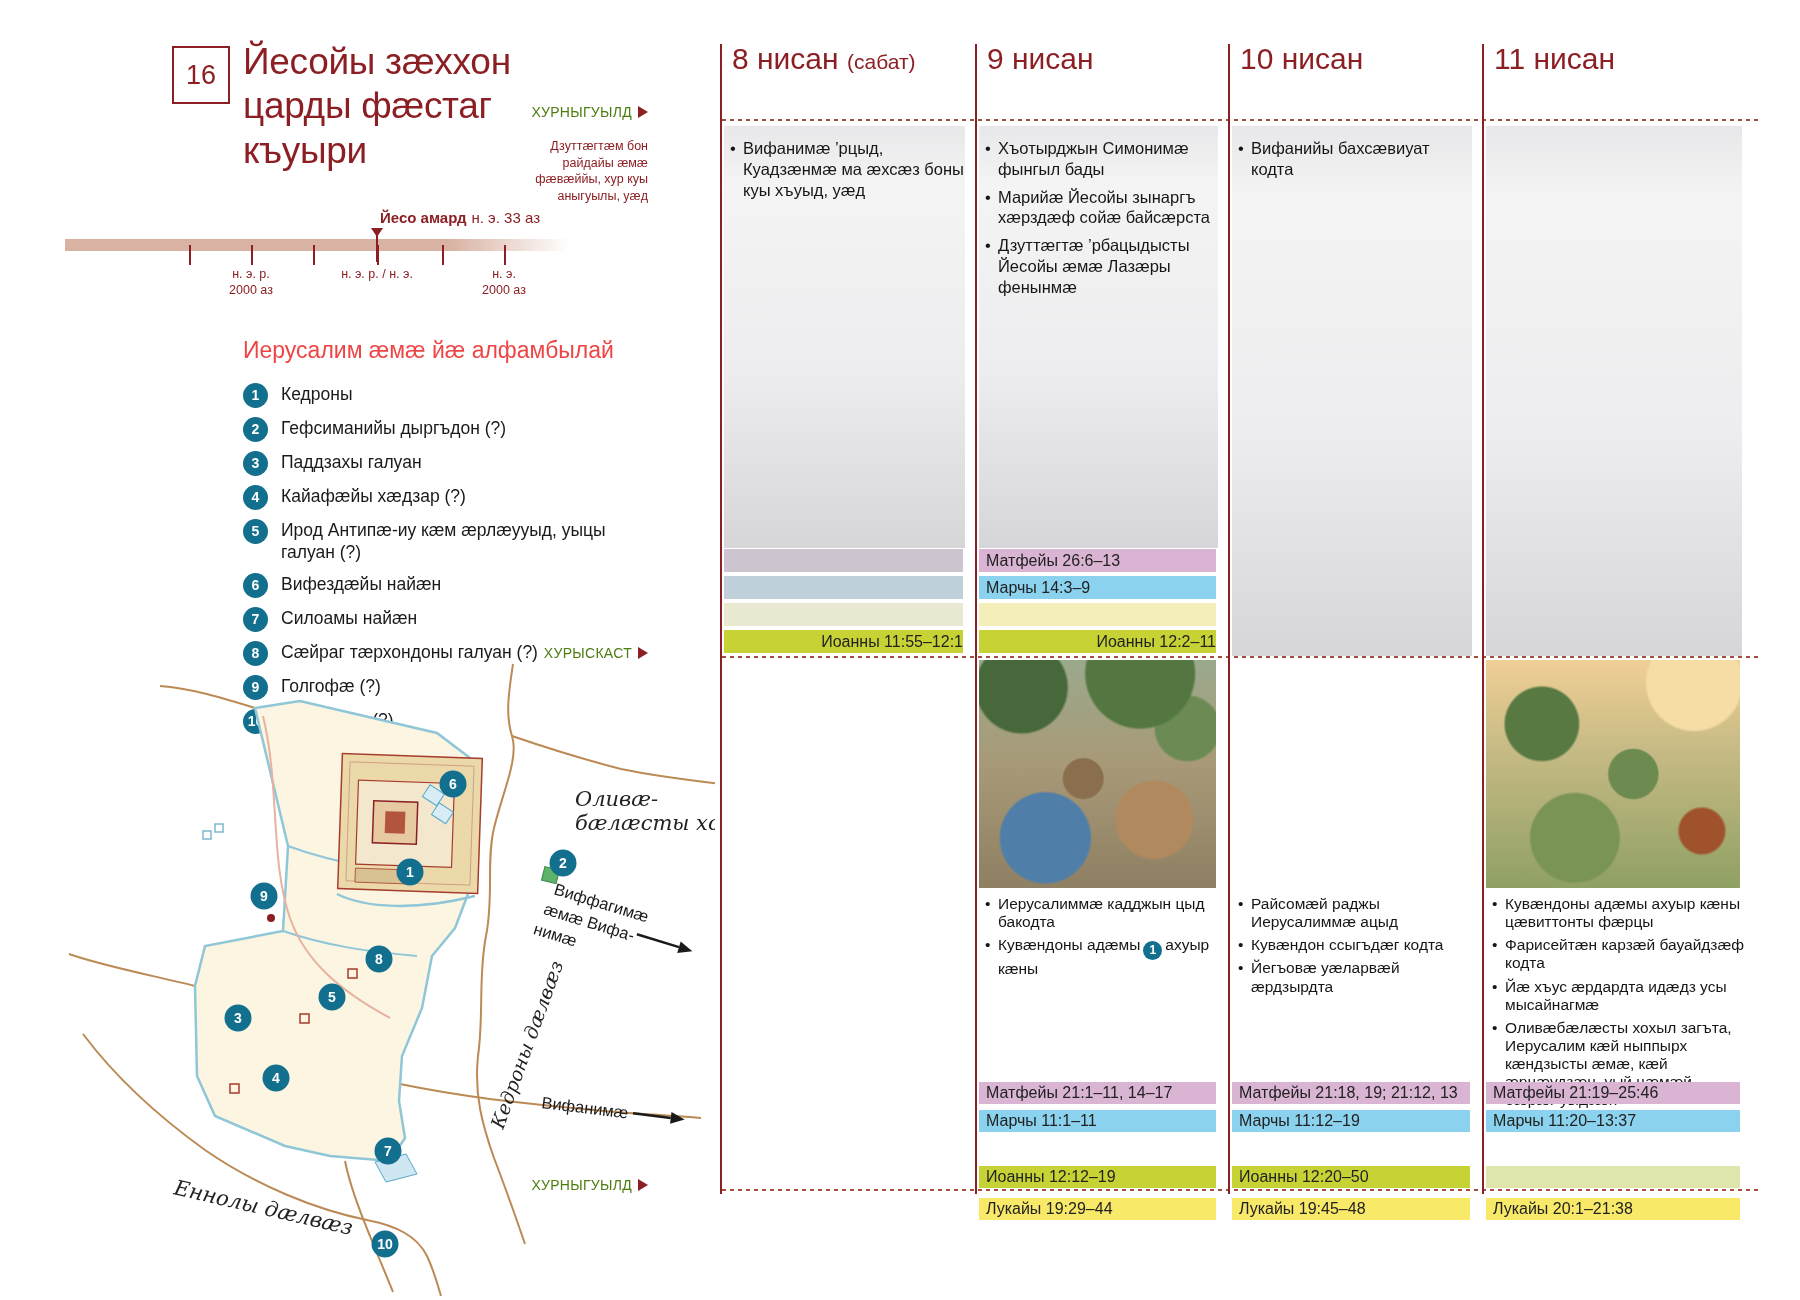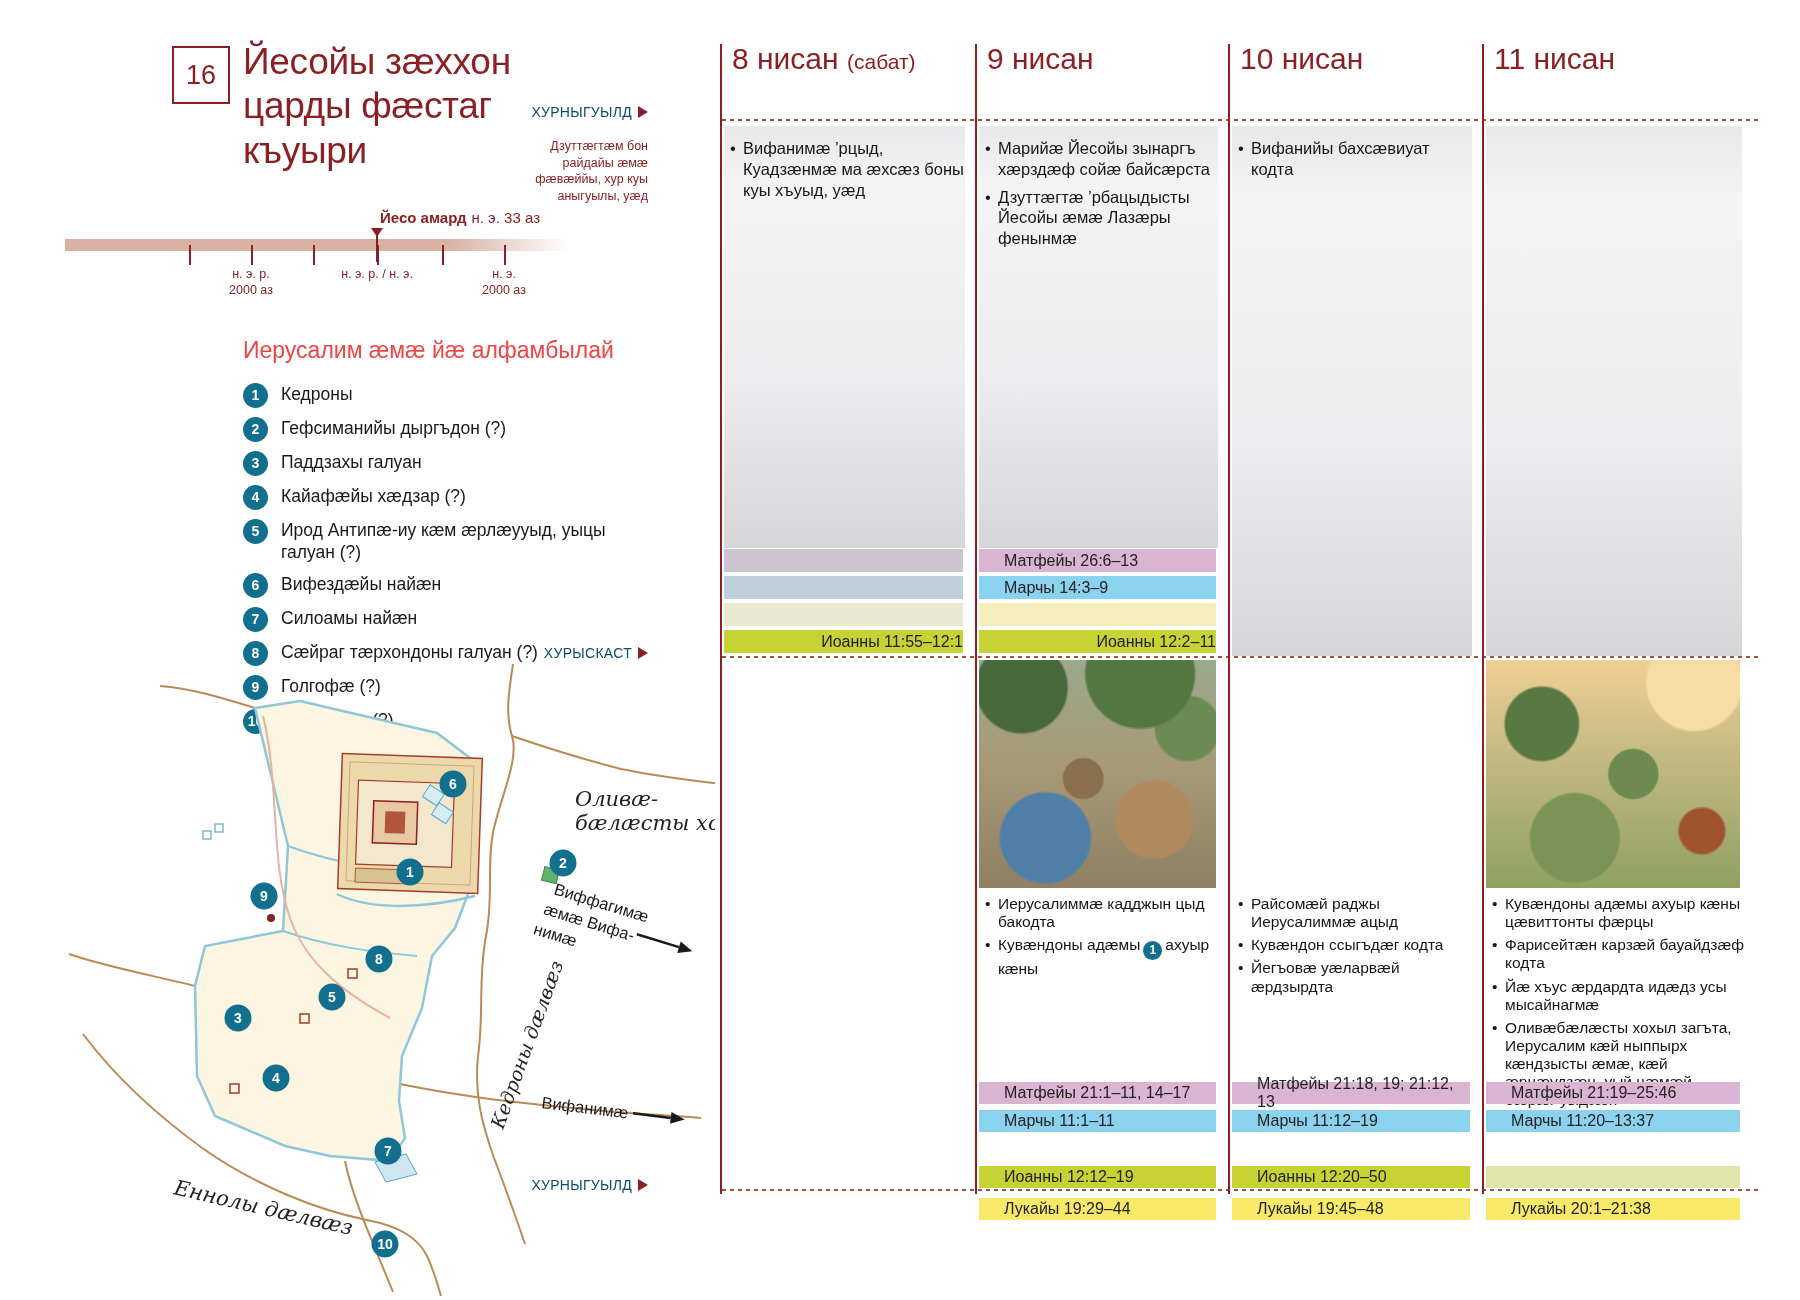--- a/index.html
+++ b/index.html
@@ -33,21 +33,21 @@
           font-size:14px;font-weight:bold;display:flex;align-items:center;justify-content:center;margin-top:-1px;}
   .legend .lab{max-width:330px;}
 
   
   .map-svg{position:absolute;left:55px;top:656px;}
   .map-serif{font-family:"DejaVu Serif","Liberation Serif",serif;font-style:italic;fill:#222;}
   .map-sans{font-family:"Liberation Sans",sans-serif;fill:#1a1a1a;}
   .mnum{font-family:"Liberation Sans",sans-serif;font-weight:bold;font-size:14px;fill:#fff;text-anchor:middle;}
 
   
-  .side-label{position:absolute;left:430px;width:218px;text-align:right;font-size:14px;color:#0c4a6e;
+  .side-label{position:absolute;left:430px;width:218px;text-align:right;font-size:14px;color:#4d7c0f;
               letter-spacing:0.3px;white-space:nowrap;}
   .tri{display:inline-block;width:0;height:0;border-left:10px solid #8c1f23;
        border-top:6px solid transparent;border-bottom:6px solid transparent;margin-left:6px;vertical-align:-1px;}
   .side-note{position:absolute;left:518px;top:138px;width:130px;text-align:right;
              font-size:12.5px;line-height:1.32;color:#8c1f23;}
 
   
   .dash{position:absolute;left:722px;width:1036px;height:2px;
         background-image:repeating-linear-gradient(90deg,#a0503c 0 4px,transparent 4px 8px);}
 
@@ -61,21 +61,21 @@
   .gp-tall{height:530px;}
   .events{position:absolute;left:8px;right:8px;margin:0;padding:0;list-style:none;}
   .events li{position:relative;padding-left:13px;font-size:16.5px;line-height:1.26;margin-bottom:7px;color:#161616;}
   .events li::before{content:"•";position:absolute;left:0;}
   .events-top{top:94px;}
   .events-bot{top:851px;}
   .events-bot li{font-size:15.5px;line-height:1.17;margin-bottom:5px;}
   .badge-inline{display:inline-flex;width:19px;height:19px;border-radius:50%;background:#136f8e;color:#fff;
                 font-size:12px;font-weight:bold;align-items:center;justify-content:center;vertical-align:-4px;margin:0 3px;}
   .ref-row{position:absolute;left:2px;right:12px;height:23px;display:flex;align-items:center;
-           padding-left:25px;box-sizing:border-box;font-size:16px;color:#222;}
+           padding-left:7px;box-sizing:border-box;font-size:16px;color:#222;}
   .r1{top:505px;} .r2{top:532px;} .r3{top:559px;} .r4{top:586px;justify-content:flex-end;}
   .b1{top:1038px;height:22px;} .b2{top:1066px;height:22px;} .b3{top:1154px;height:22px;} .b4{top:1122px;height:22px;}
   .c-pink{background:#d9b4d3;} .c-pink-m{background:#ccc4ce;}
   .c-blue{background:#8ad2ee;} .c-blue-m{background:#c0d0da;}
   .c-yelpale{background:#f4eebb;} .c-yel-m{background:#e9e8d0;}
   .c-yel{background:#f9e968;}
   .c-green{background:#c7d335;} .c-green-m{background:#dfe5ab;}
 
   .illus{position:absolute;left:2px;right:12px;top:616px;height:228px;}
   .il-entry{background:
@@ -316,20 +316,21 @@
         <span>Иоанны 11:55–12:1</span>
       </div>
   </div>
 
   <div class="col" style="left:975px;width:251px">
     <div class="col-header">
       <span>9 нисан</span>
     </div>
     <div class="gray-panel gp-short"></div>
     <ul class="events events-top">
+      <li>Хъотырджын Симонимæ фынгыл бады</li>
       <li>Марийæ Йесойы зынаргъ хæрздæф сойæ байсæрста</li>
       <li>Дзуттæгтæ ’рбацыдысты Йесойы æмæ Лазæры фенынмæ</li>
     </ul>
     <div class="ref-row r1 c-pink">
         <span>Матфейы 26:6–13</span>
       </div>
     <div class="ref-row r2 c-blue">
         <span>Марчы 14:3–9</span>
       </div>
     <div class="ref-row r3 c-yelpale"></div>

